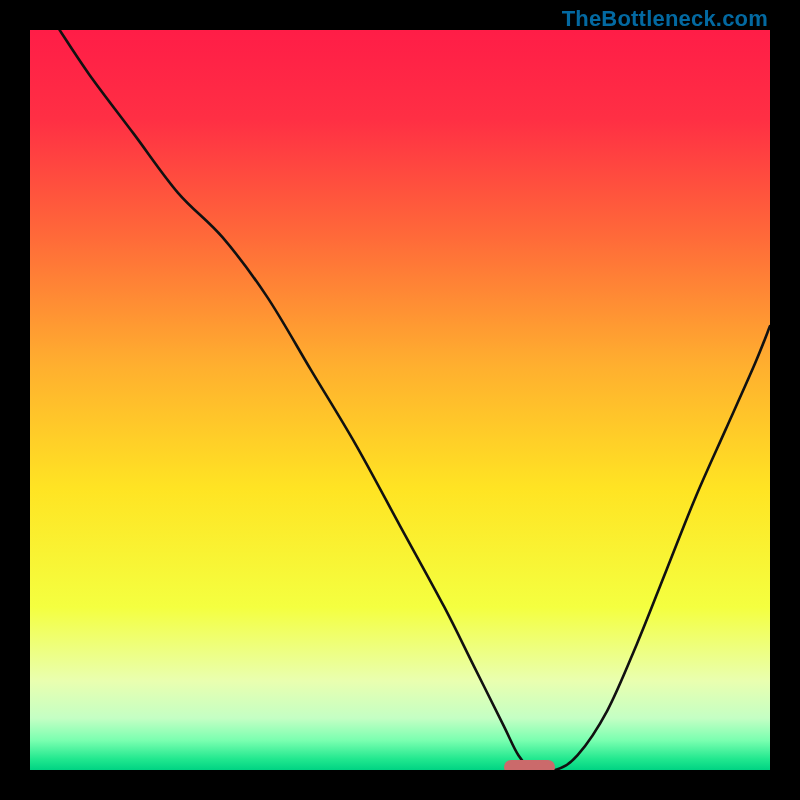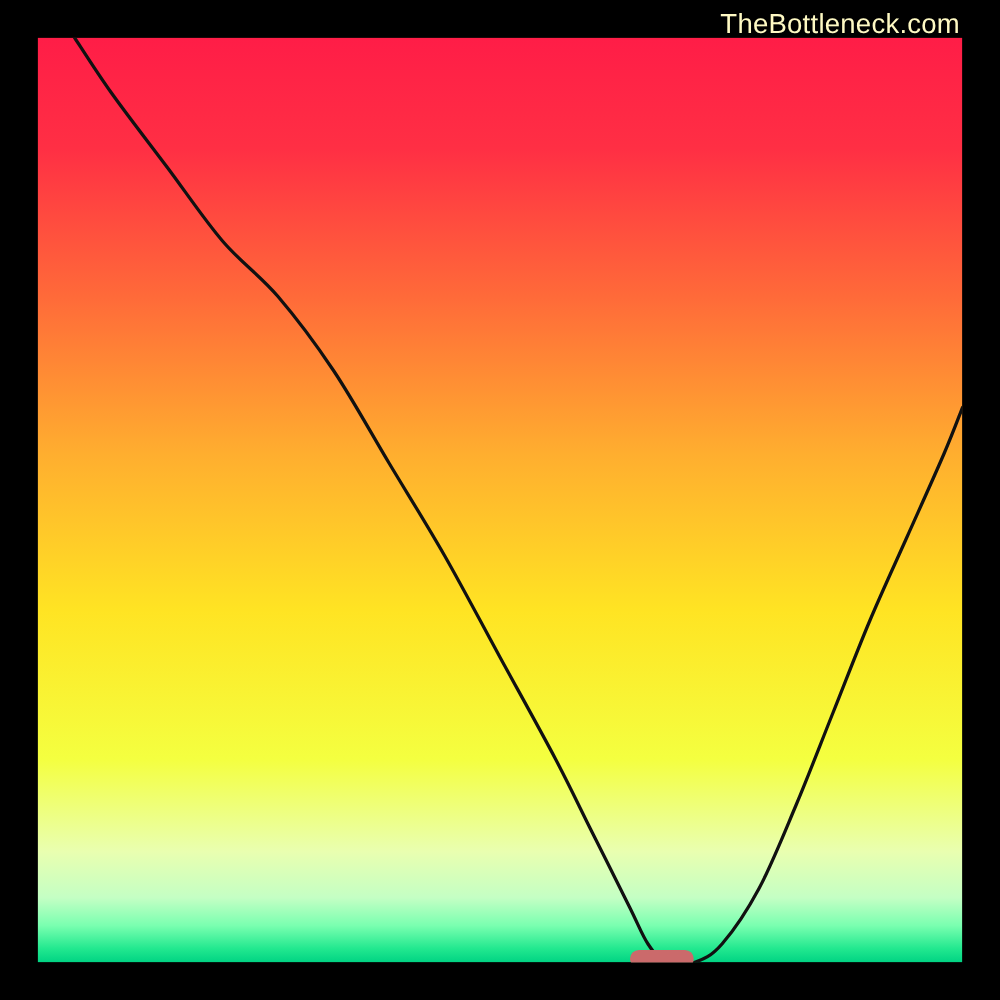--- a/index.html
+++ b/index.html
@@ -31,23 +31,23 @@
     position: absolute;
     left: 0;
     top: 0;
     width: 100%;
     height: 100%;
   }
   .watermark {
     position: absolute;
     top: 6px;
     right: 32px;
-    color: #fef9c3;
+    color: #0369a1;
     font-size: 22px;
-    font-weight: 400;
+    font-weight: 700;
     letter-spacing: 0.2px;
     user-select: none;
   }
   svg.curve {
     position: absolute;
     left: 0;
     top: 0;
     width: 100%;
     height: 100%;
     pointer-events: none;

